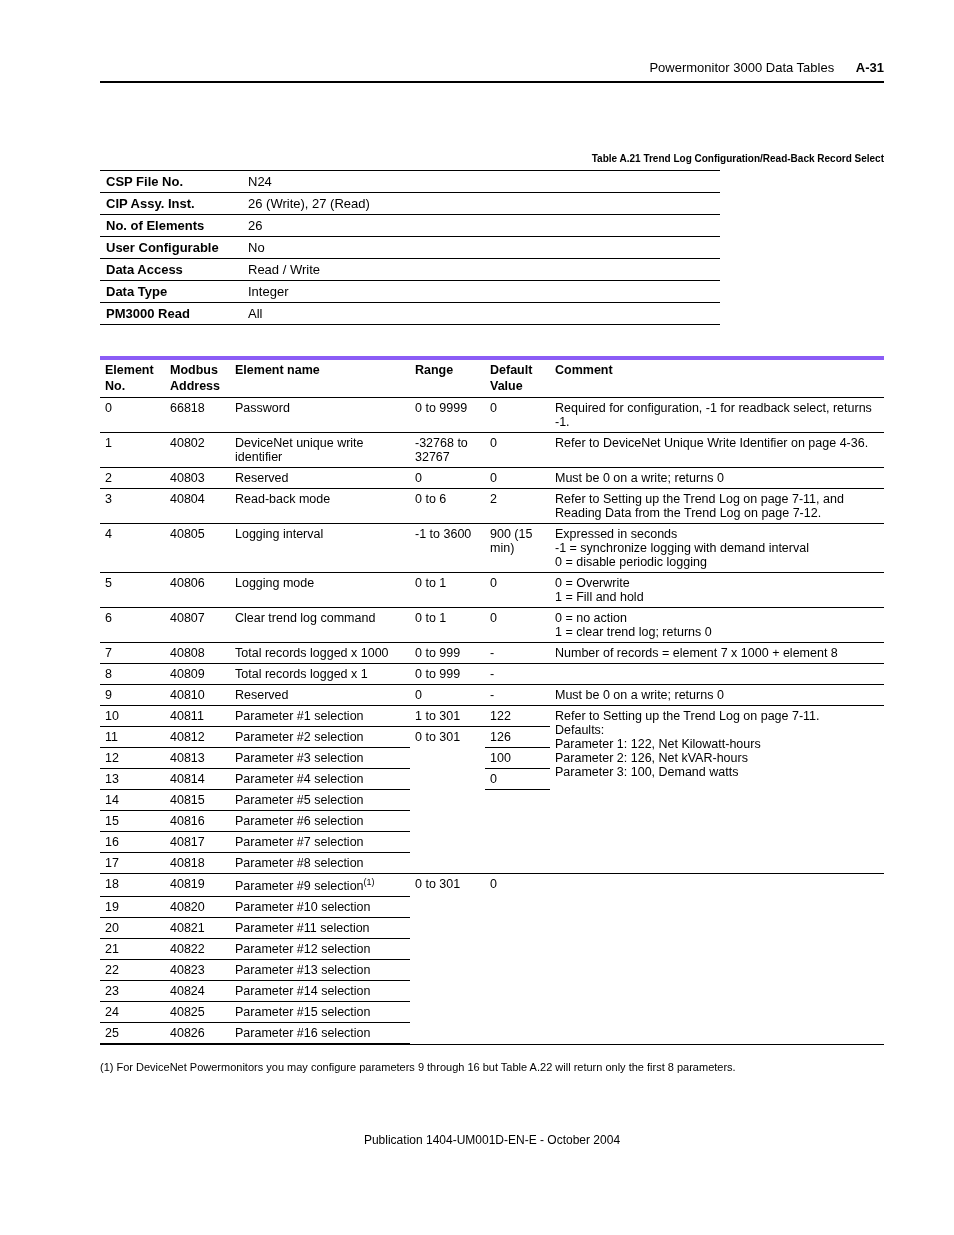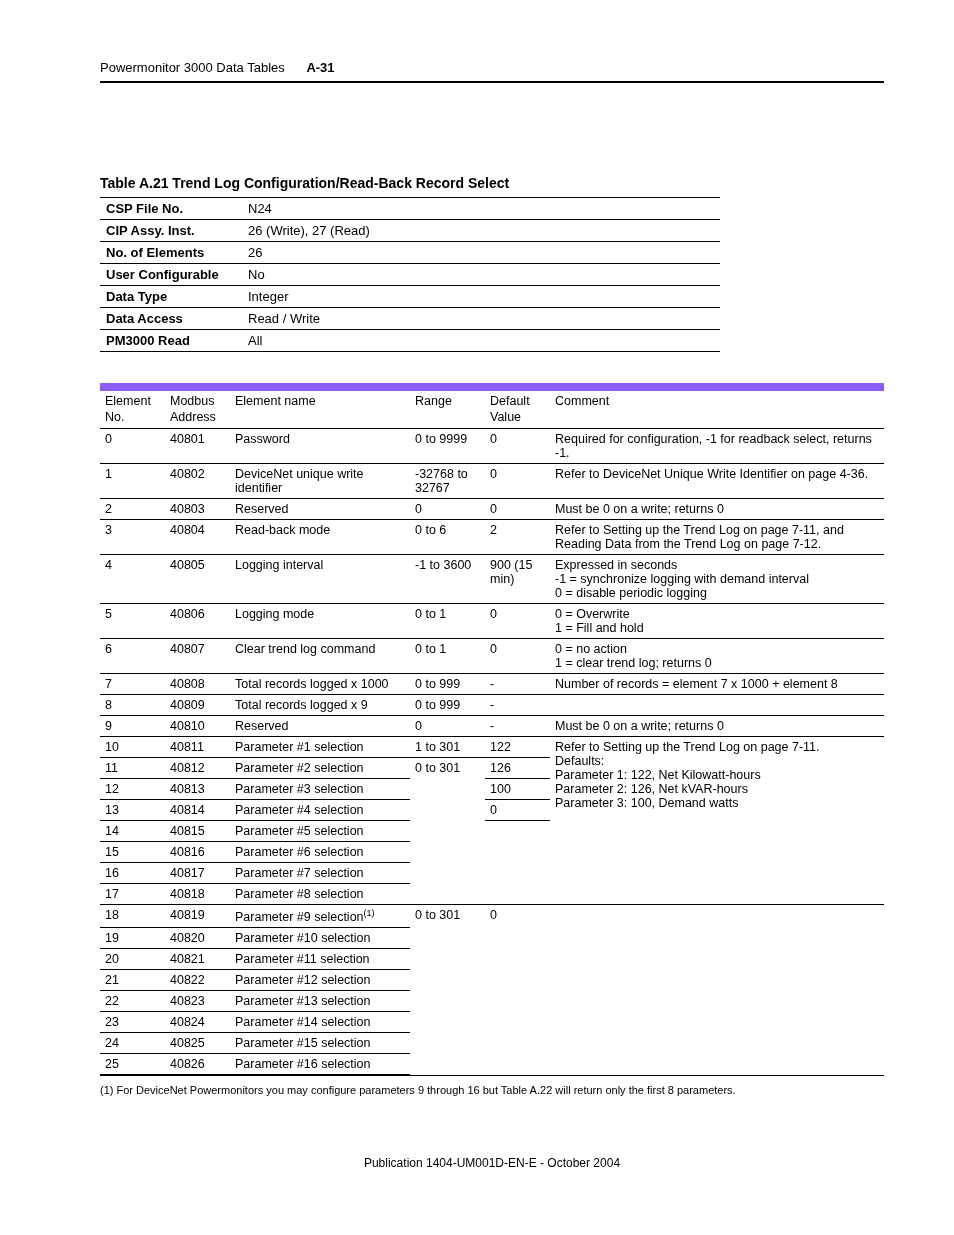--- a/index.html
+++ b/index.html
@@ -6,33 +6,35 @@
     font-family: Arial, Helvetica, sans-serif;
     font-size: 13px;
     color: #000;
     background: #fff;
     margin: 0;
     padding: 60px 70px 40px 100px;
     width: 954px;
     box-sizing: border-box;
   }
   .header {
+    text-align: right;
     font-size: 13px;
     padding-bottom: 6px;
     border-bottom: 2px solid #000;
-    margin-bottom: 92px;
+    margin-bottom: 70px;
   }
   .header .pg {
     font-weight: bold;
     margin-left: 18px;
   }
   .caption {
     font-weight: bold;
-    font-size: 14px;
+    font-size: 10px;
     margin-bottom: 6px;
+    text-align: right;
   }
   table.meta {
     border-collapse: collapse;
     width: 620px;
     margin-bottom: 31px;
   }
   table.meta td {
     border-top: 1px solid #000;
     border-bottom: 1px solid #000;
     padding: 3px 6px;
@@ -50,31 +52,31 @@
   table.main th,
   table.main td {
     border-top: 1px solid #000;
     border-bottom: 1px solid #000;
     padding: 3px 5px;
     font-size: 12.5px;
     text-align: left;
     vertical-align: top;
   }
   table.main th {
-    font-weight: normal;
-    border-top: 8px solid #8b5cf6;
+    font-weight: bold;
+    border-top: 4px solid #8b5cf6;
     border-bottom: 1px solid #000;
     line-height: 1.25;
   }
   table.main tr:last-child td {
     border-bottom: 2px solid #000;
   }
   .footnote {
     font-size: 11px;
-    margin-top: 8px;
+    margin-top: 16px;
   }
   .pub {
     text-align: center;
     font-size: 12px;
     margin-top: 60px;
   }
   sup { font-size: 9px; }
   .col-el { width: 55px; }
   .col-mb { width: 55px; }
   .col-nm { width: 170px; }
@@ -103,26 +105,26 @@
       </tr>
       <tr>
         <td class="k">No. of Elements</td>
         <td>26</td>
       </tr>
       <tr>
         <td class="k">User Configurable</td>
         <td>No</td>
       </tr>
       <tr>
+        <td class="k">Data Access</td>
+        <td>Read / Write</td>
+      </tr>
+      <tr>
         <td class="k">Data Type</td>
         <td>Integer</td>
-      </tr>
-      <tr>
-        <td class="k">Data Access</td>
-        <td>Read / Write</td>
       </tr>
       <tr>
         <td class="k">PM3000 Read</td>
         <td>All</td>
       </tr>
     </tbody>
 </table>
 
 <table class="main">
   <thead>
@@ -131,21 +133,21 @@
       <th class="col-mb">Modbus Address</th>
       <th class="col-nm">Element name</th>
       <th class="col-rg">Range</th>
       <th class="col-df">Default Value</th>
       <th>Comment</th>
     </tr>
   </thead>
   <tbody id="main-body">
       <tr>
         <td>0</td>
-        <td>40801</td>
+        <td>66818</td>
         <td>Password</td>
         <td>0 to 9999</td>
         <td>0</td>
         <td>Required for configuration, -1 for readback select, returns -1.</td>
       </tr>
       <tr>
         <td>1</td>
         <td>40802</td>
         <td>DeviceNet unique write identifier</td>
         <td>-32768 to 32767</td>
@@ -196,21 +198,21 @@
         <td>7</td>
         <td>40808</td>
         <td>Total records logged x 1000</td>
         <td>0 to 999</td>
         <td>-</td>
         <td>Number of records = element 7 x 1000 + element 8</td>
       </tr>
       <tr>
         <td>8</td>
         <td>40809</td>
-        <td>Total records logged x 9</td>
+        <td>Total records logged x 1</td>
         <td>0 to 999</td>
         <td>-</td>
         <td></td>
       </tr>
       <tr>
         <td>9</td>
         <td>40810</td>
         <td>Reserved</td>
         <td>0</td>
         <td>-</td>

